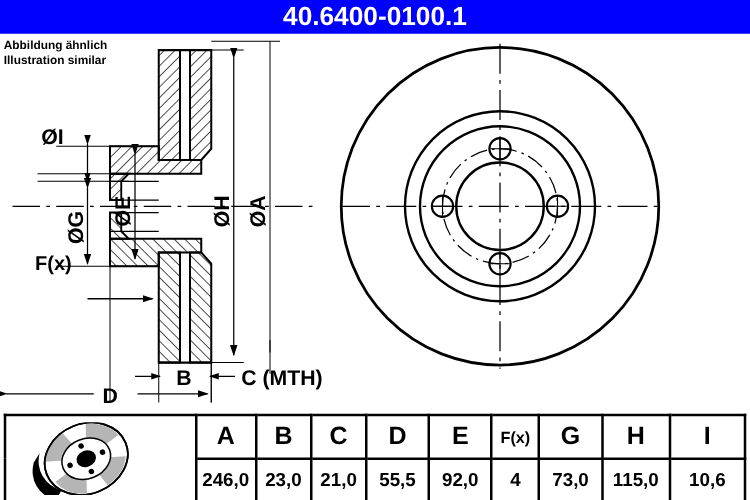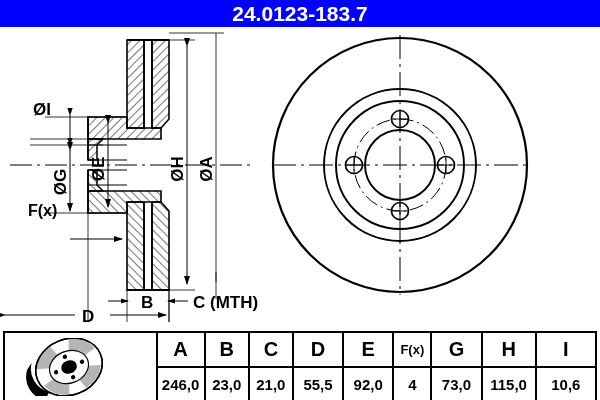--- a/index.html
+++ b/index.html
@@ -34,23 +34,27 @@
   td.thumb{border:2px solid #000;padding:0;}
   .thumbbox{width:100%;height:100%;display:flex;align-items:center;
             justify-content:flex-start;padding-left:4px;box-sizing:border-box;}
 </style>
 </head>
 <body>
 
 <div id="sheet">
 
   <div id="header">
-    <span class="hnum">24.0123-183.7</span>
+    <span class="hnum">40.6400-0100.1</span>
   </div>
 
+  <div id="note">
+    <div>Abbildung ähnlich</div>
+    <div>Illustration similar</div>
+  </div>
 
   <svg id="draw" viewBox="0 0 600 300">
     <defs>
       <pattern id="hatchR" width="6" height="6" patternTransform="rotate(45)" patternUnits="userSpaceOnUse">
         <line x1="0" y1="0" x2="0" y2="6" stroke="#000" stroke-width="1.1"></line>
       </pattern>
       <pattern id="hatchL" width="6" height="6" patternTransform="rotate(-45)" patternUnits="userSpaceOnUse">
         <line x1="0" y1="0" x2="0" y2="6" stroke="#000" stroke-width="1.1"></line>
       </pattern>
       <marker id="ah" markerWidth="9" markerHeight="9" refX="8" refY="3" orient="auto" markerUnits="userSpaceOnUse">

